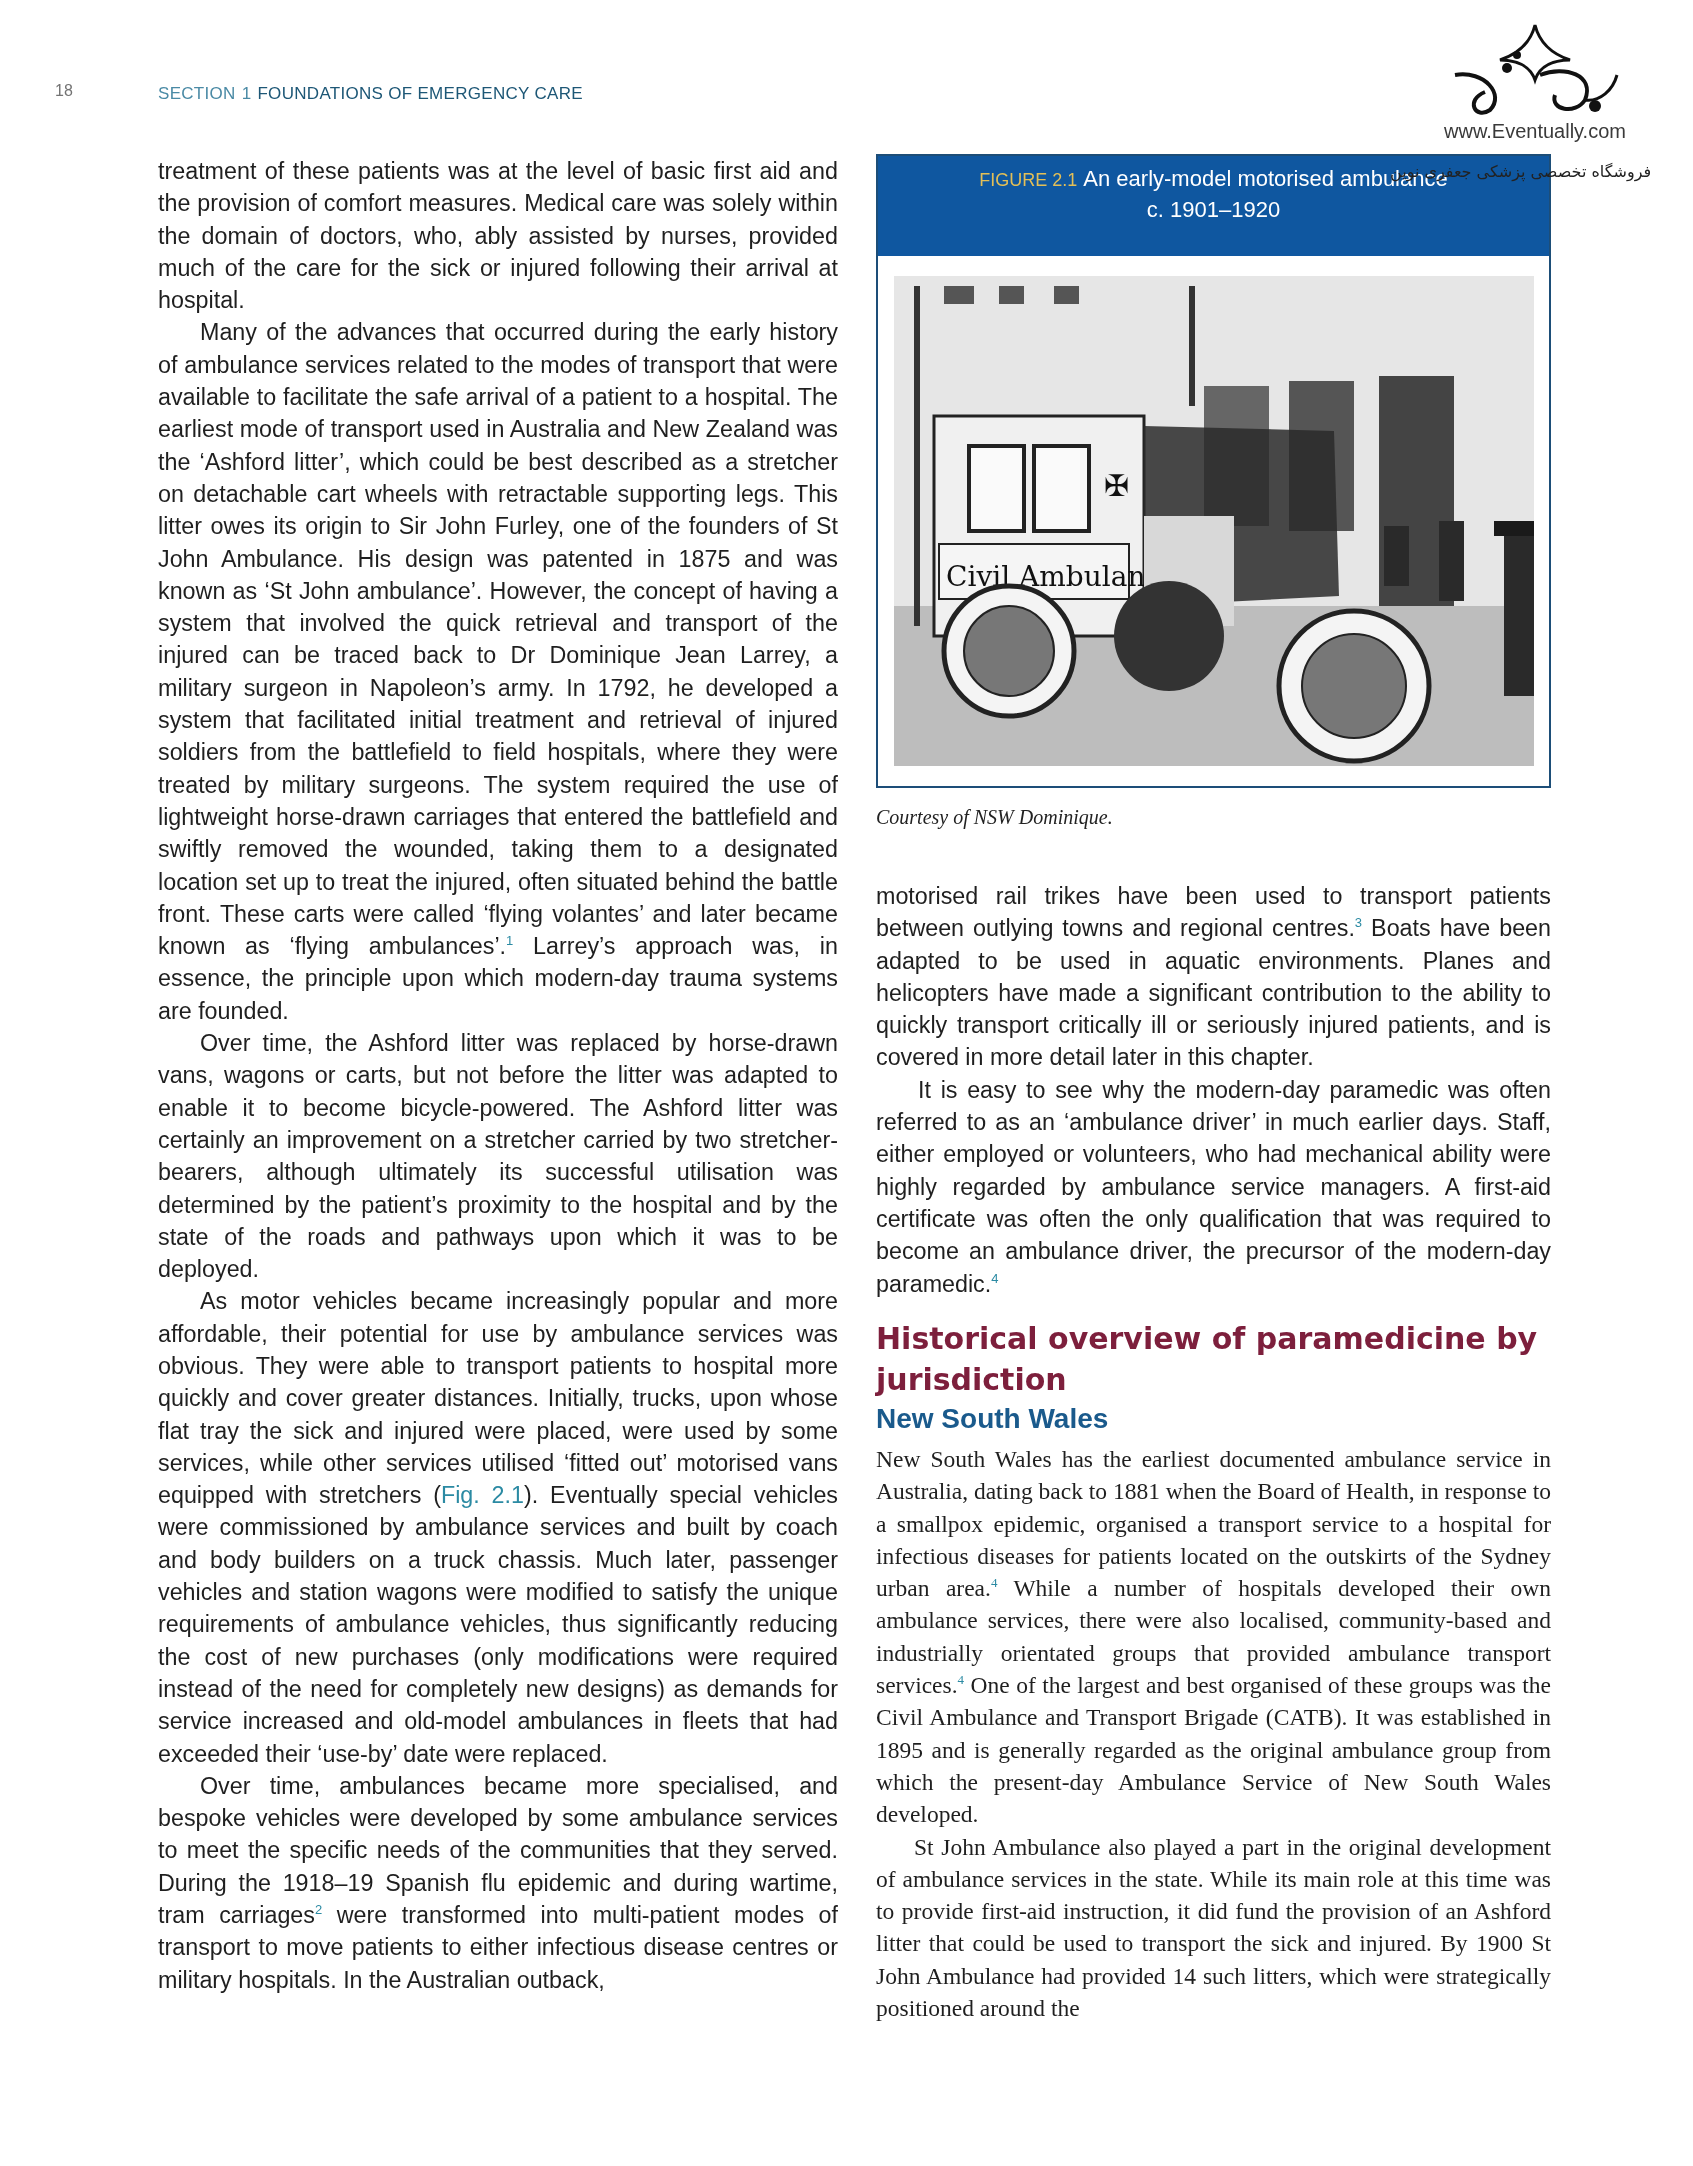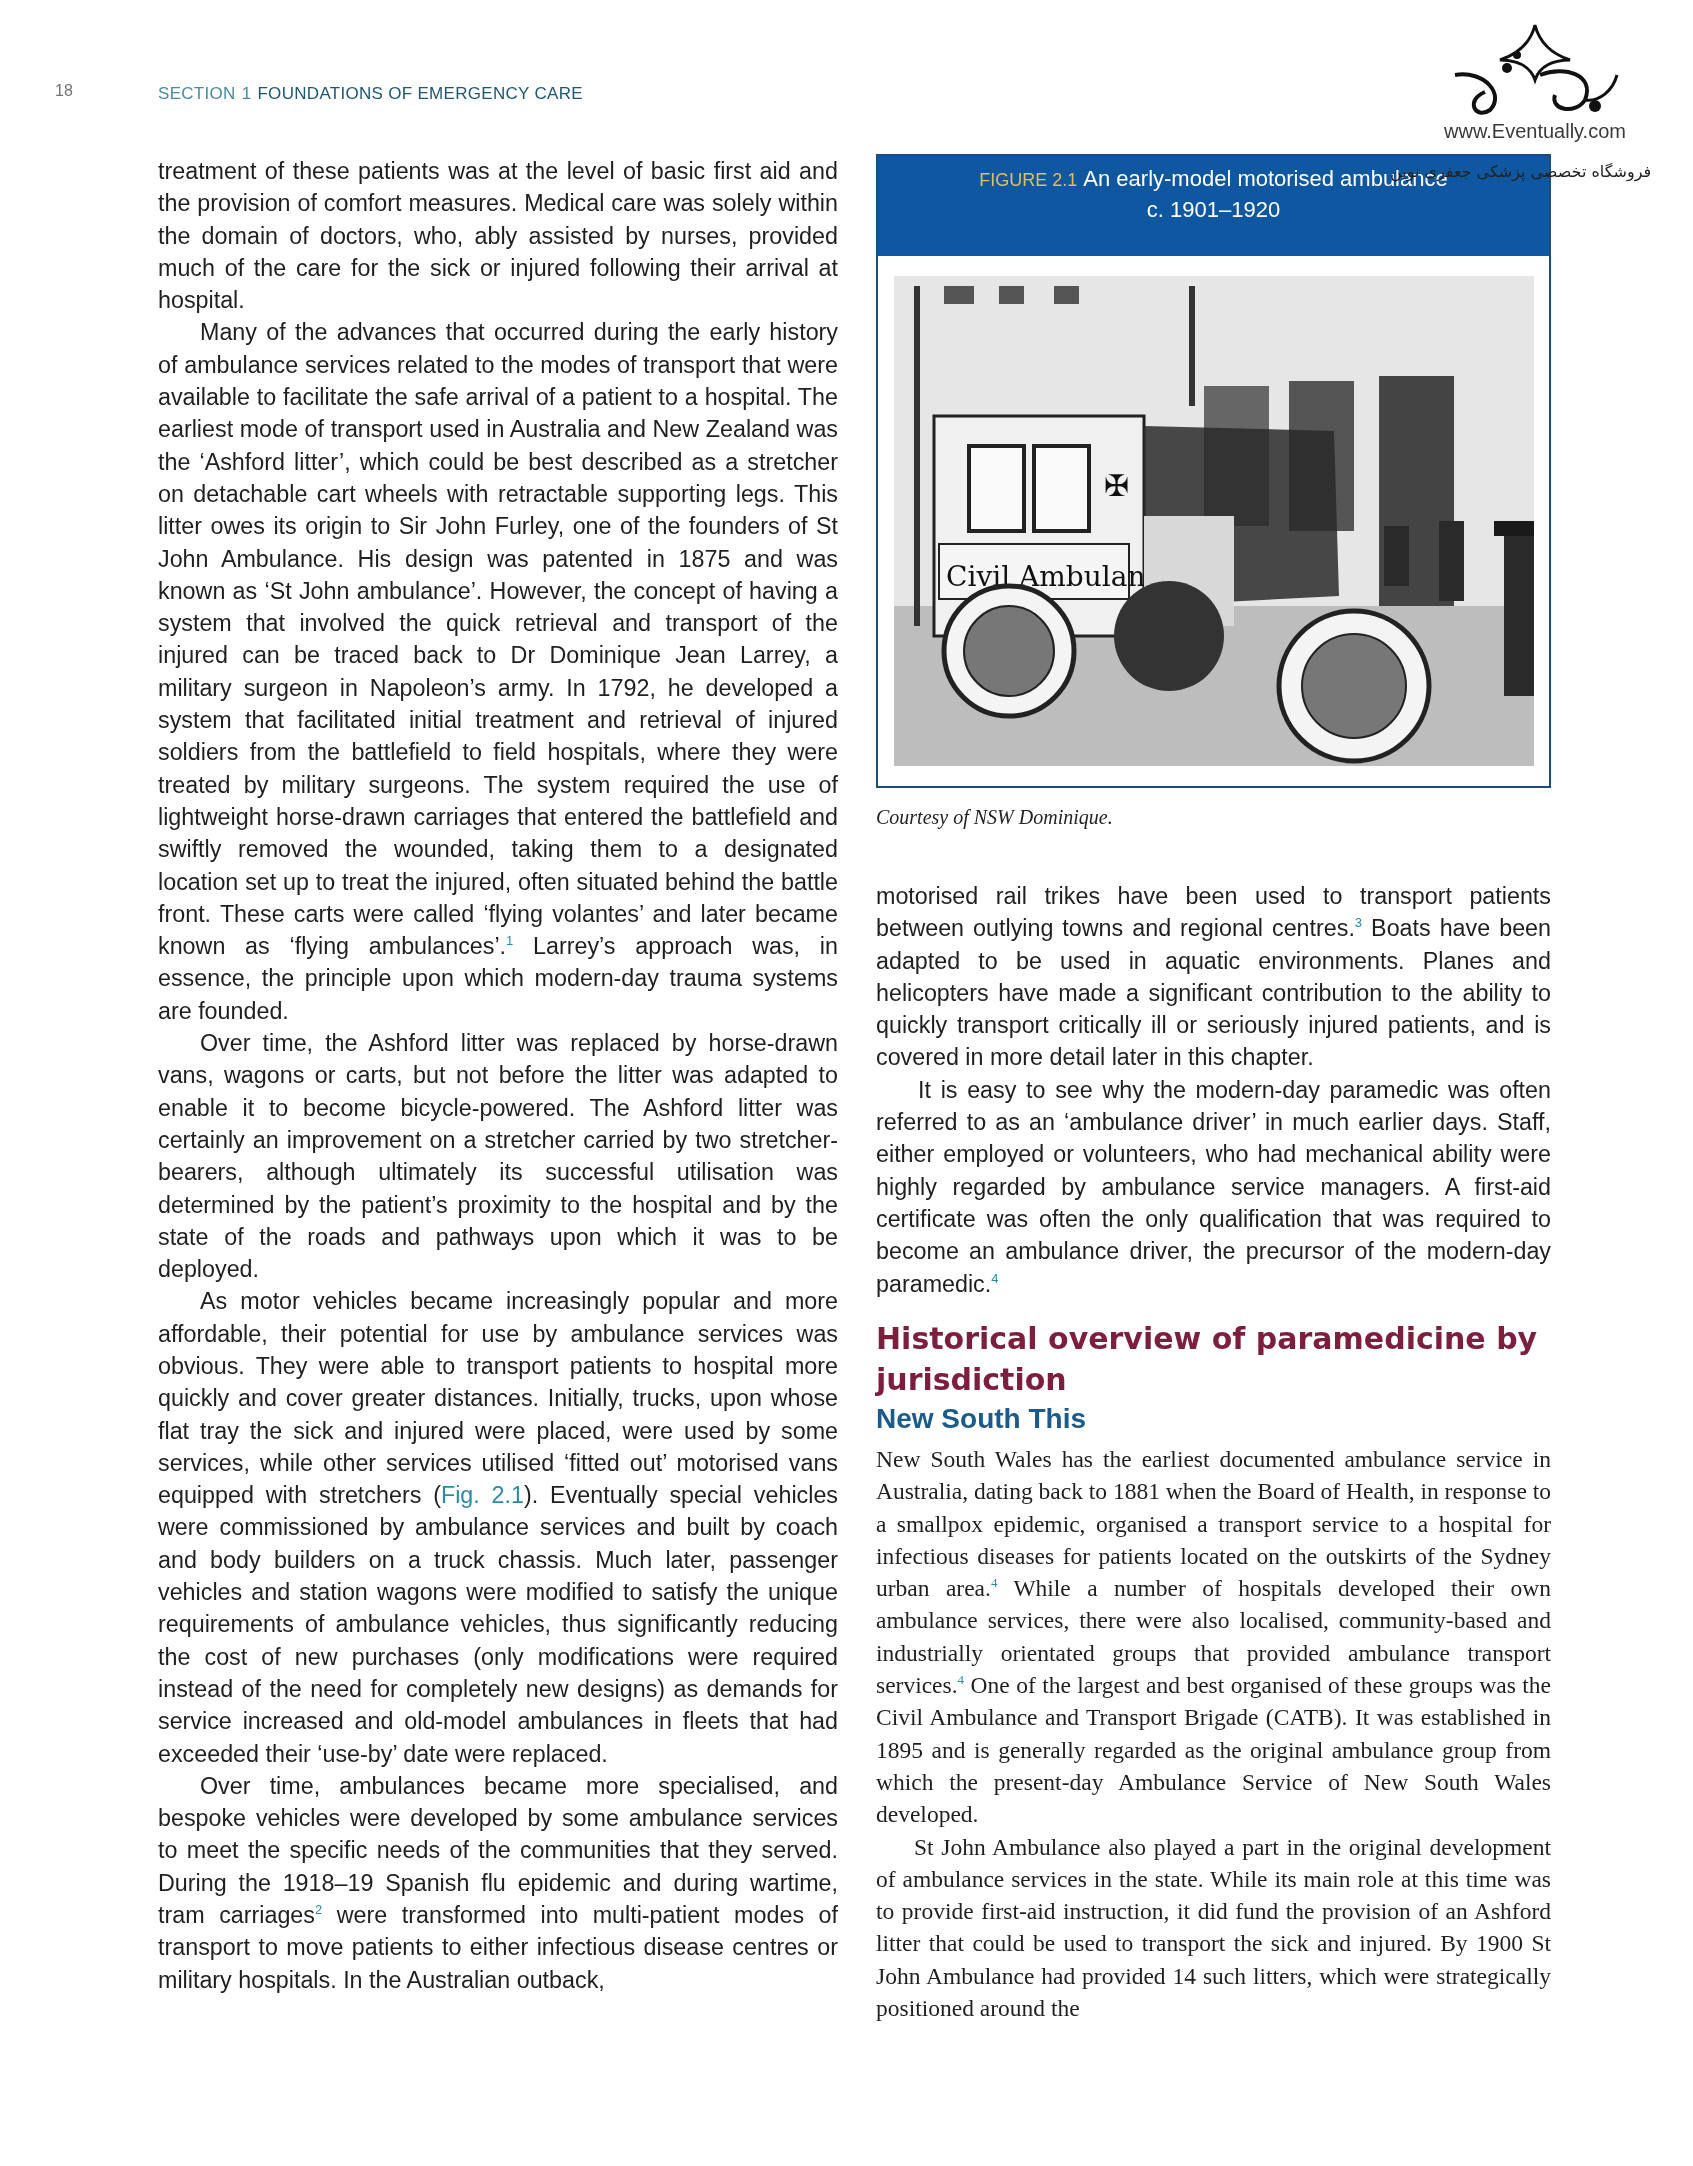--- a/index.html
+++ b/index.html
@@ -104,18 +104,18 @@
   </div>
 </div>
 <div class="fig-credit">Courtesy of NSW Dominique.</div>
 
 <div class="col col-right">
   <p><span>motorised rail trikes have been used to transport patients between outlying towns and regional centres.</span><span class="sup">3</span><span> Boats have been adapted to be used in aquatic environments. Planes and helicopters have made a significant contribution to the ability to quickly transport critically ill or seriously injured patients, and is covered in more detail later in this chapter.</span></p>
   <p class="indent"><span>It is easy to see why the modern-day paramedic was often referred to as an ‘ambulance driver’ in much earlier days. Staff, either employed or volunteers, who had mechanical ability were highly regarded by ambulance service managers. A first-aid certificate was often the only qualification that was required to become an ambulance driver, the precursor of the modern-day paramedic.</span><span class="sup">4</span></p>
 </div>
 
 <div class="h1">Historical overview of paramedicine by jurisdiction</div>
-<div class="h2">New South This</div>
+<div class="h2">New South Wales</div>
 
 <div class="col-serif">
   <p><span>New South Wales has the earliest documented ambulance service in Australia, dating back to 1881 when the Board of Health, in response to a smallpox epidemic, organised a transport service to a hospital for infectious diseases for patients located on the outskirts of the Sydney urban area.</span><span class="sup">4</span><span> While a number of hospitals developed their own ambulance services, there were also localised, community-based and industrially orientated groups that provided ambulance transport services.</span><span class="sup">4</span><span> One of the largest and best organised of these groups was the Civil Ambulance and Transport Brigade (CATB). It was established in 1895 and is generally regarded as the original ambulance group from which the present-day Ambulance Service of New South Wales developed.</span></p>
   <p class="indent"><span>St John Ambulance also played a part in the original development of ambulance services in the state. While its main role at this time was to provide first-aid instruction, it did fund the provision of an Ashford litter that could be used to transport the sick and injured. By 1900 St John Ambulance had provided 14 such litters, which were strategically positioned around the</span></p>
 </div>
 
 </body></html>

